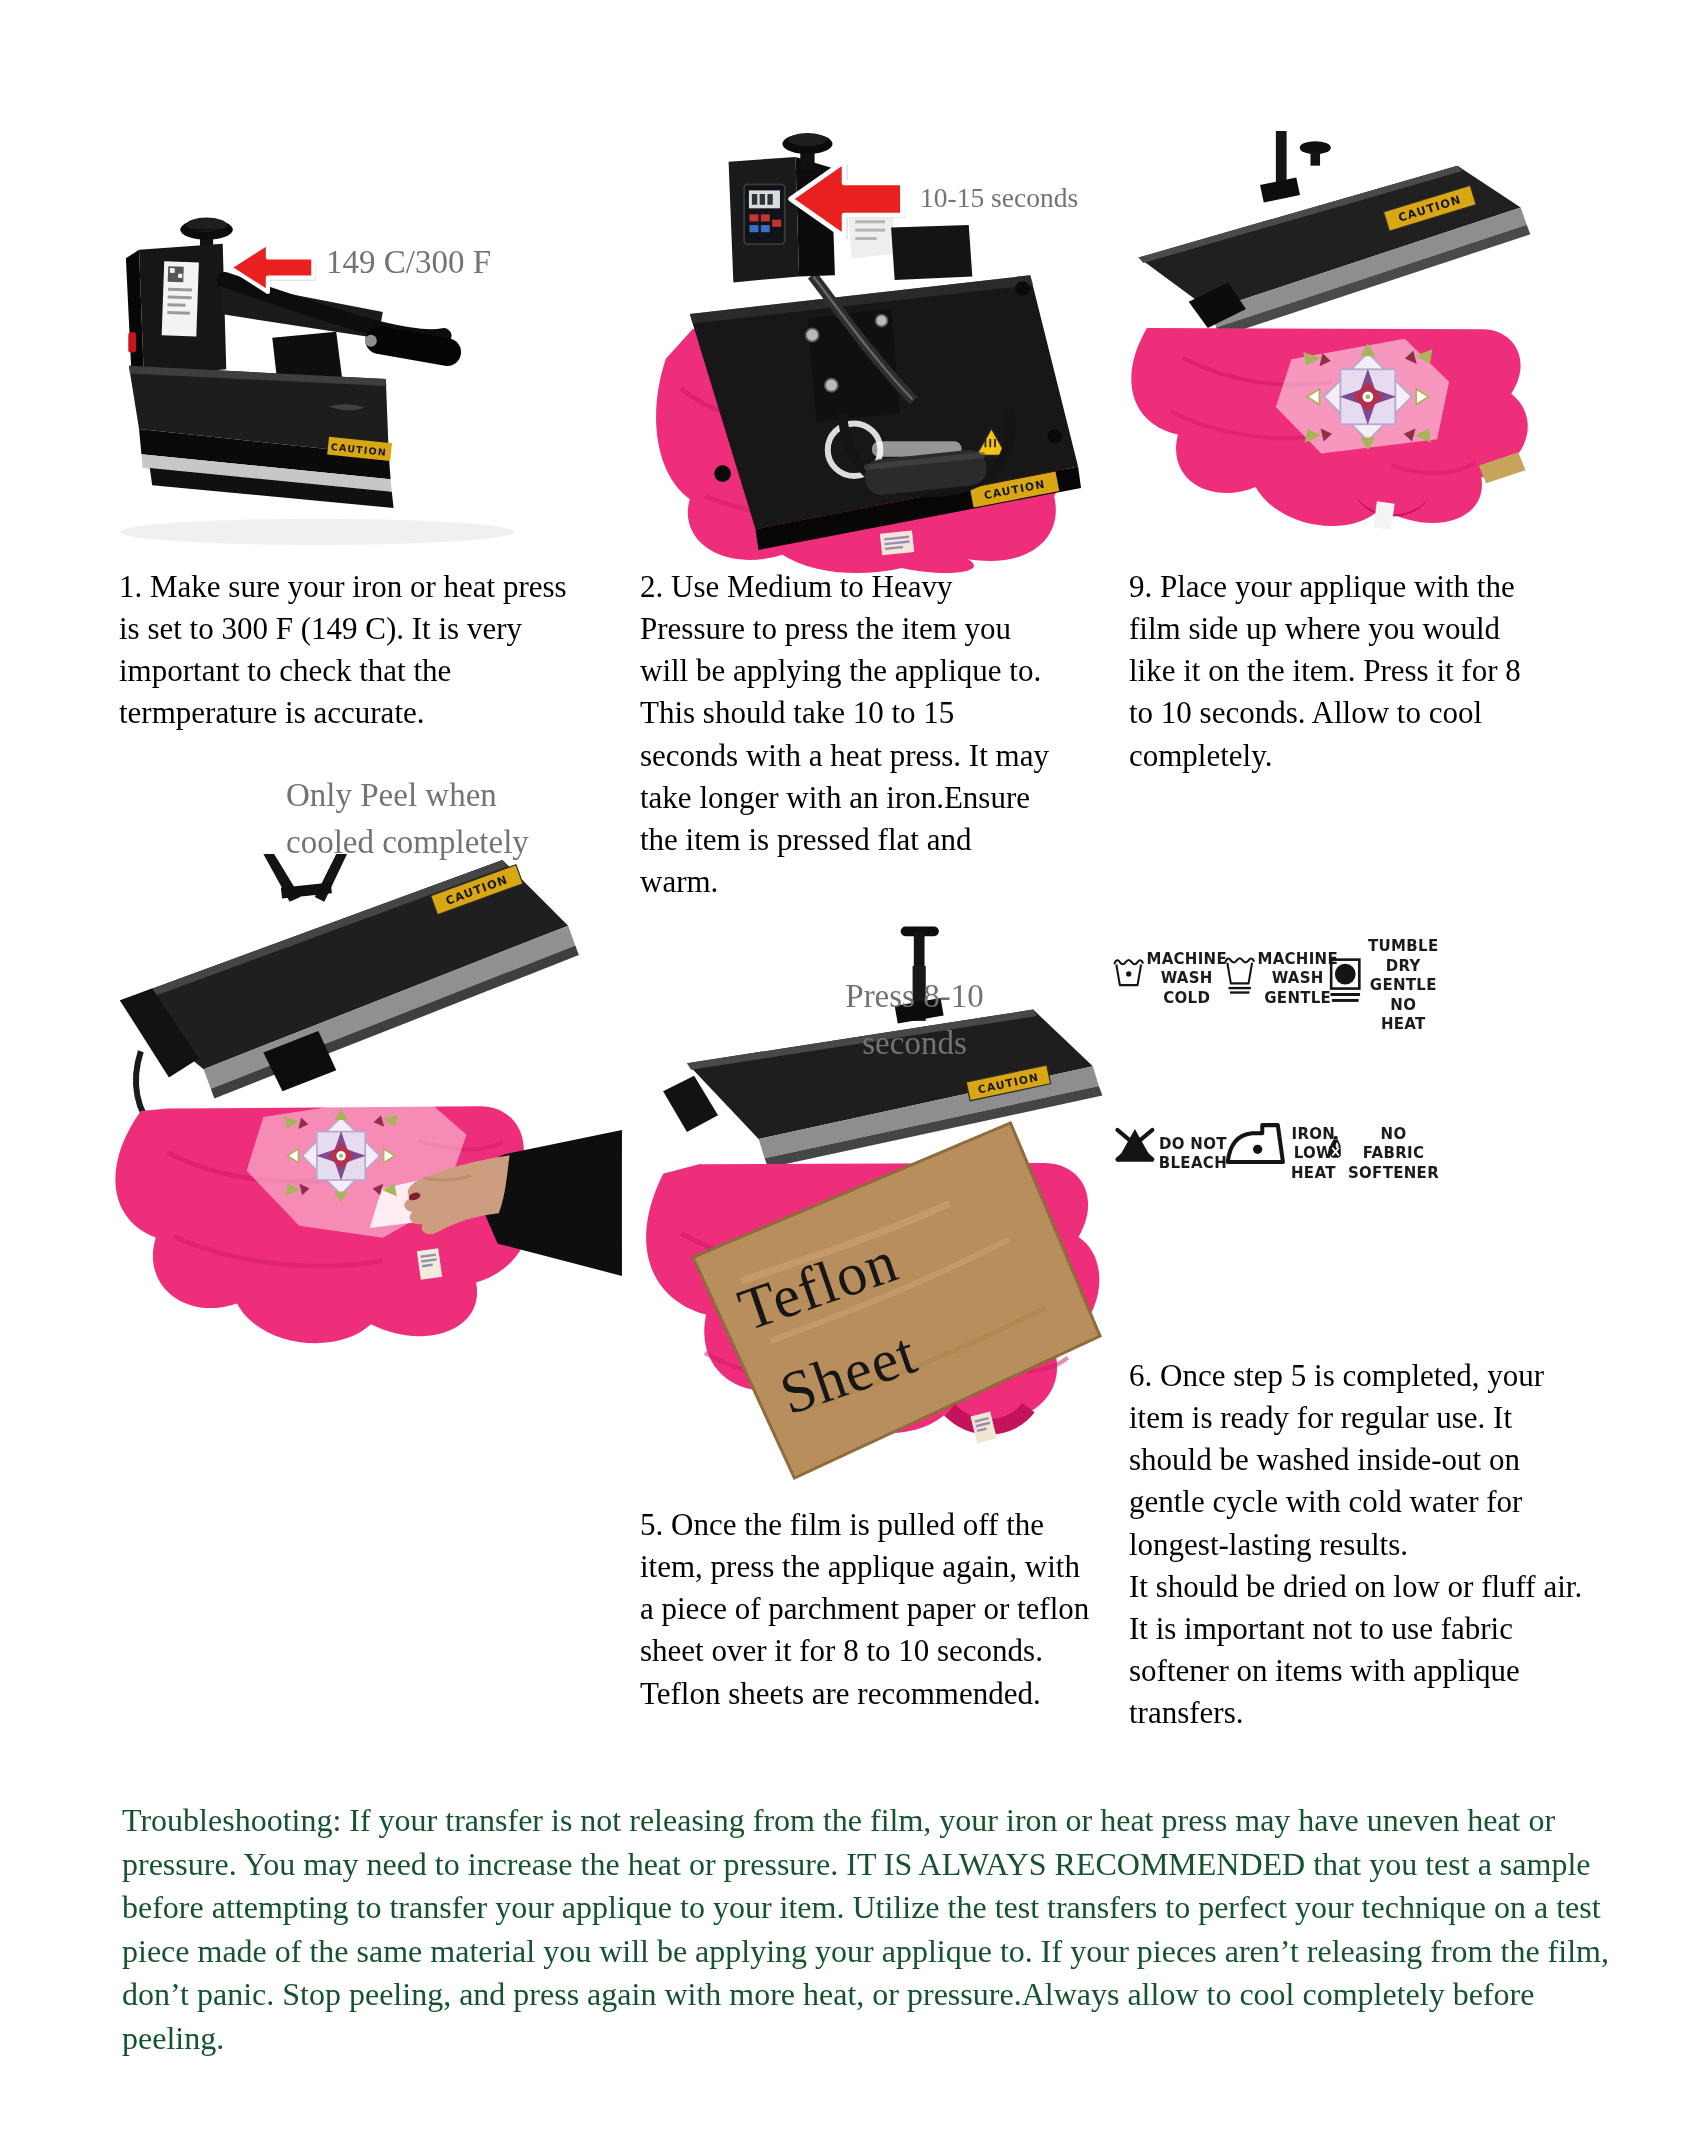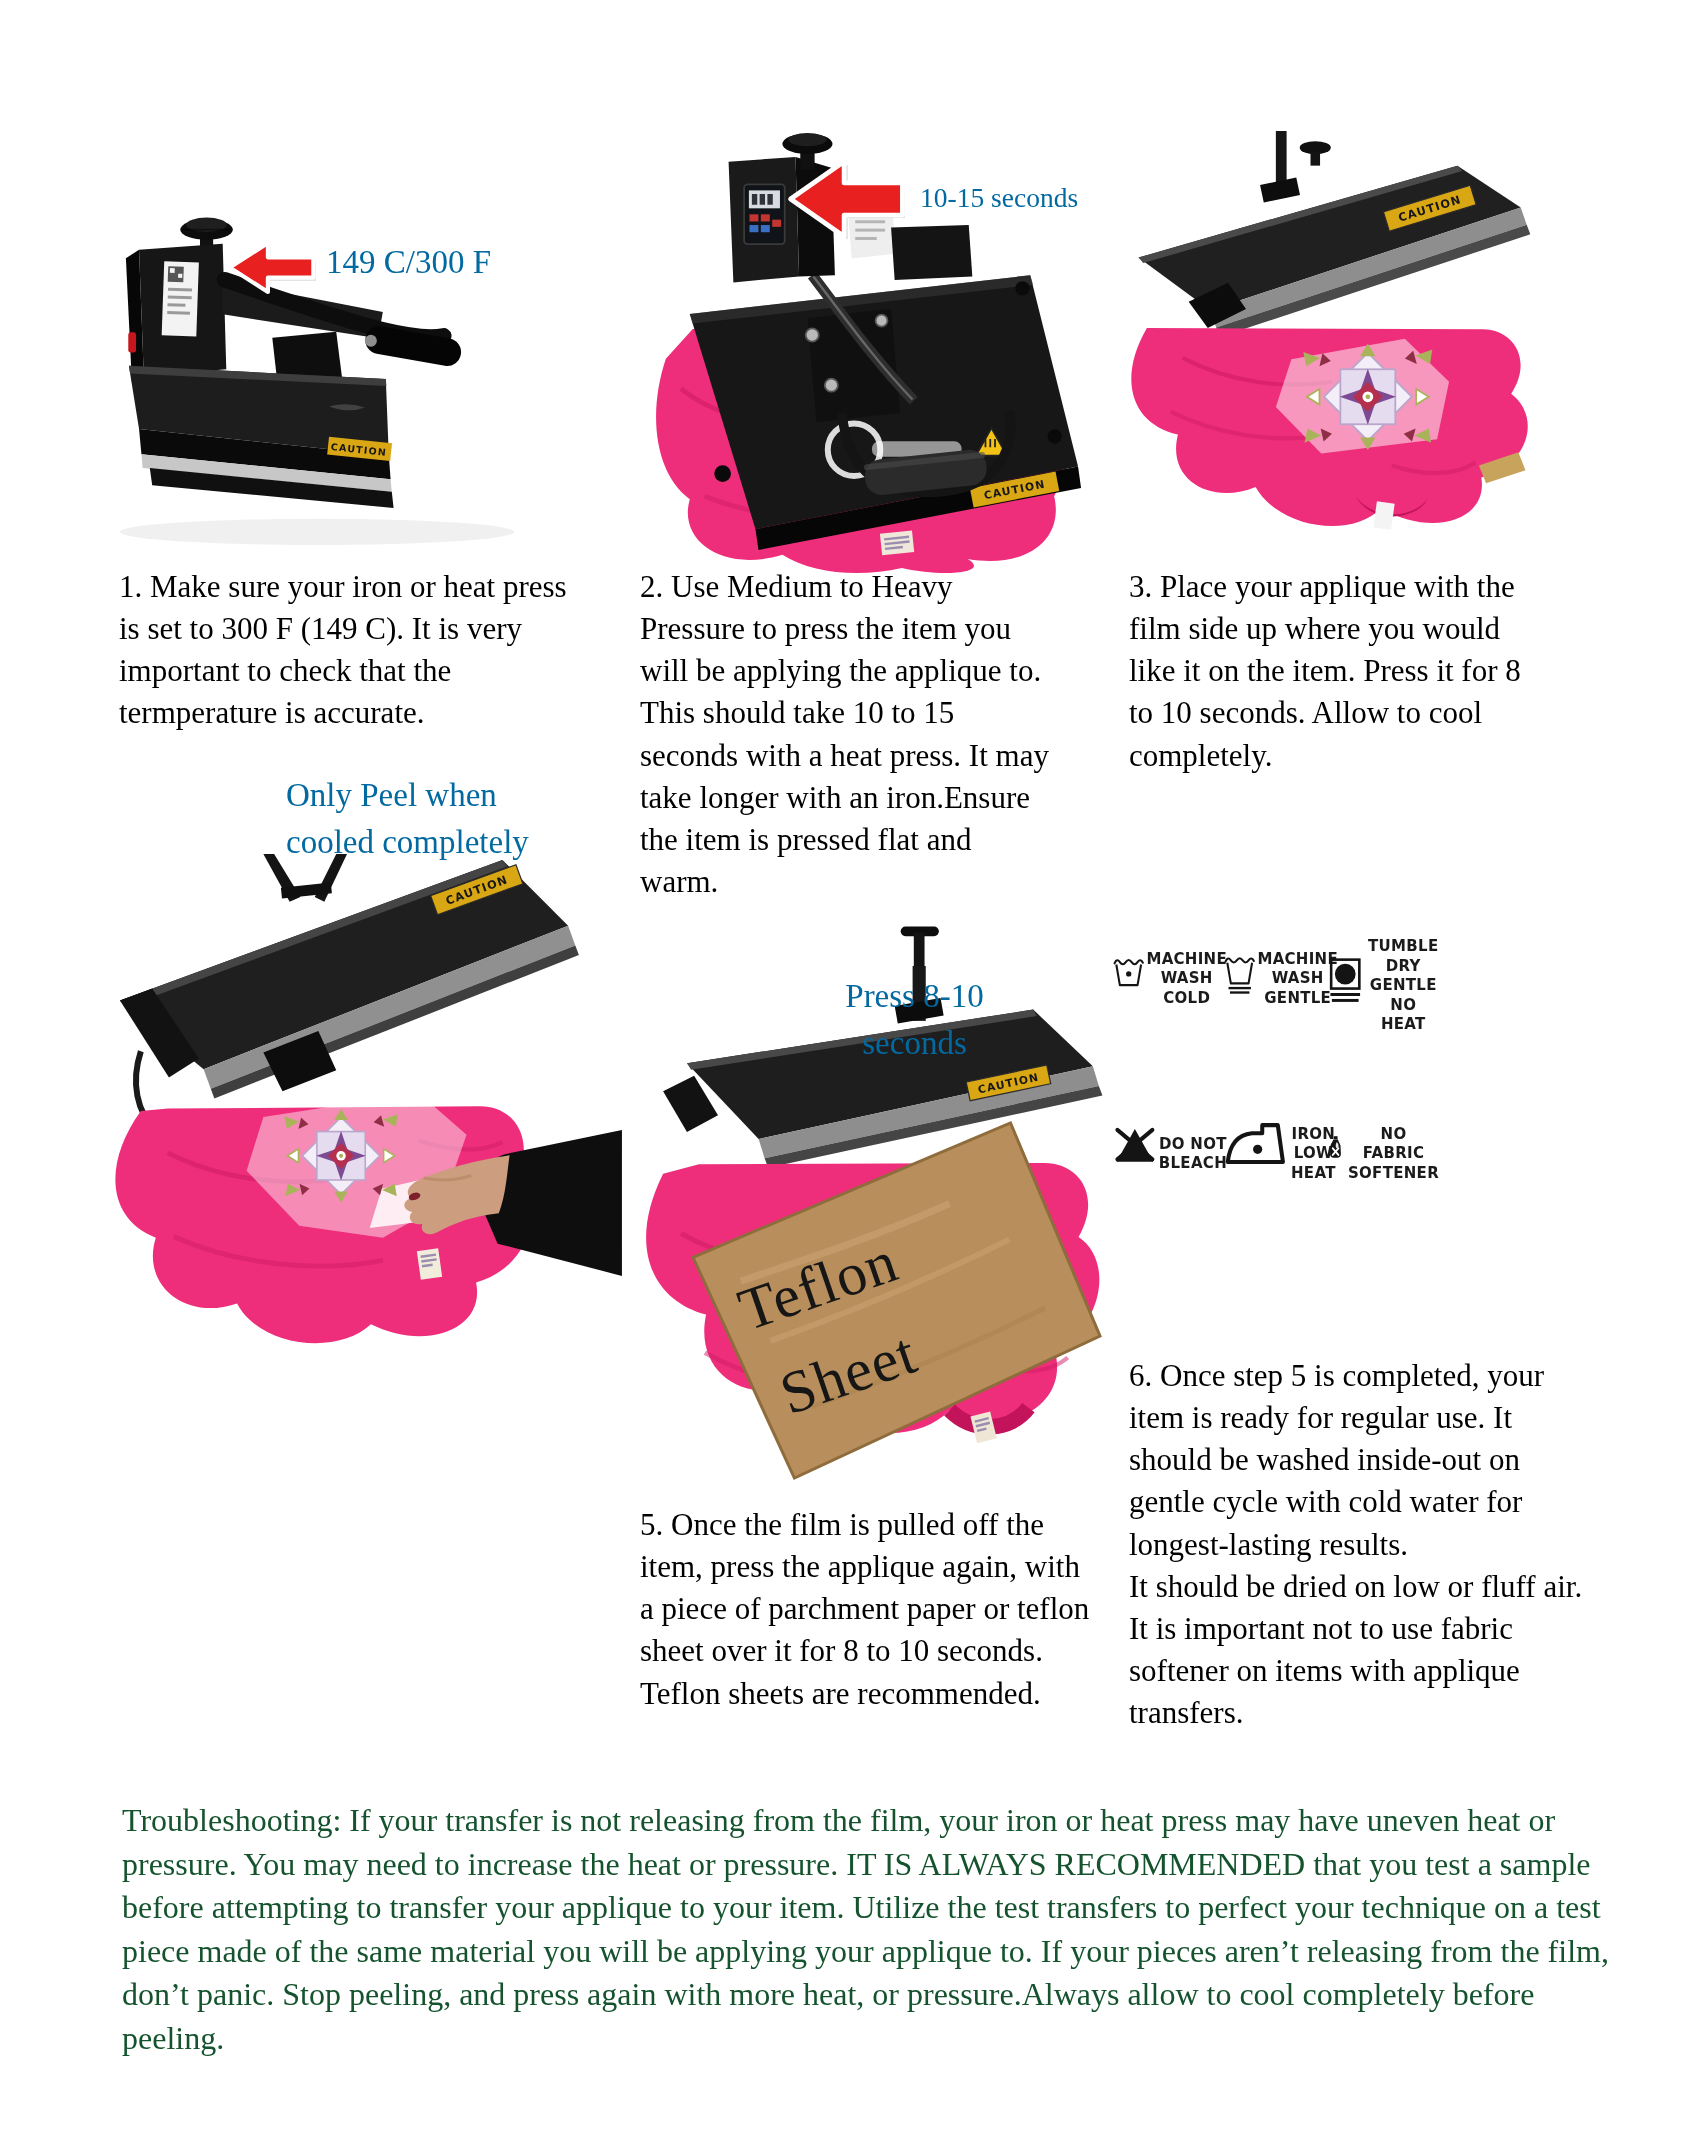--- a/index.html
+++ b/index.html
@@ -1,19 +1,19 @@
 <!DOCTYPE html>
 <html style="font-size:9.6px"><head>
 <meta charset="utf-8">
 <style>
   html,body{margin:0;padding:0;background:#fff;}
   .page{position:relative;width:1703px;height:2151px;background:#ffffff;overflow:hidden;
         font-family:"Liberation Serif",serif;color:#0b0b0b;}
   .photo{position:absolute;}
-  .ann{position:absolute;white-space:pre-line;color:#0369a1;}
+  .ann{position:absolute;white-space:pre-line;color:#737373;}
   .step{position:absolute;font-size:31px;line-height:1.36;white-space:pre-line;color:#000000;}
   .temp-ann{left:326px;top:244px;font-size:33px;}
   .time-ann{left:920px;top:182px;font-size:27.5px;}
   .peel-ann{left:286px;top:772px;font-size:33px;line-height:1.42;}
   .press-ann{left:801px;top:973px;width:227px;text-align:center;font-size:33px;line-height:1.42;}
   .teflon-ann{position:absolute;left:666px;top:1237px;width:335px;text-align:center;
               font-size:60px;line-height:1.55;color:#161616;transform:rotate(-19deg);
               white-space:pre-line;letter-spacing:1.2px;}
   .trouble{position:absolute;left:122px;top:1799px;width:1497px;font-size:32px;line-height:1.36;color:#14532d;}
   .care-cell{position:absolute;width:116px;display:flex;flex-direction:row;align-items:center;}
@@ -325,21 +325,21 @@
 
   <div class="ann peel-ann">Only Peel when
 cooled completely</div>
   <div class="ann press-ann">Press 8-10
 seconds</div>
   <div class="teflon-ann">Teflon
 Sheet</div>
 
   <div class="step" style="left:119px;top:566px;width:460px">1. Make sure your iron or heat press is set to 300 F (149 C). It is very important to check that the termperature is accurate.</div>
   <div class="step" style="left:640px;top:566px;width:412px">2. Use Medium to Heavy Pressure to press the item you will be applying the applique to. This should take 10 to 15 seconds with a heat press. It may take longer with an iron.Ensure the item is pressed flat and warm.</div>
-  <div class="step" style="left:1129px;top:566px;width:418px">3. Place your applique with the film side up where you would like it on the item. Press it for 8 to 10 seconds. Allow to cool completely.</div>
+  <div class="step" style="left:1129px;top:566px;width:418px">9. Place your applique with the film side up where you would like it on the item. Press it for 8 to 10 seconds. Allow to cool completely.</div>
   <div class="step" style="left:640px;top:1504px;width:460px">5. Once the film is pulled off the item, press the applique again, with a piece of parchment paper or teflon sheet over it for 8 to 10 seconds. Teflon sheets are recommended.</div>
   <div class="step" style="left:1129px;top:1355px;width:460px">6. Once step 5 is completed, your item is ready for regular use. It should be washed inside-out on gentle cycle with cold water for longest-lasting results.
 It should be dried on low or fluff air. It is important not to use fabric softener on items with applique transfers.</div>
 
   <div class="care-cell" style="left:1111px;top:931px">
     <svg width="69" height="90" viewBox="0 0 120 150">
       <path d="M12,32 Q20,14 30,28 Q40,42 50,28 Q60,14 70,28 Q80,42 90,28 Q100,14 108,30" fill="none" stroke="#141414" stroke-width="7" stroke-linecap="round"></path>
       <path d="M18,36 L30,106 L90,106 L102,36" fill="none" stroke="#141414" stroke-width="7" stroke-linejoin="round"></path>
       <circle cx="60" cy="68" r="9" fill="#141414"></circle>
     </svg>

